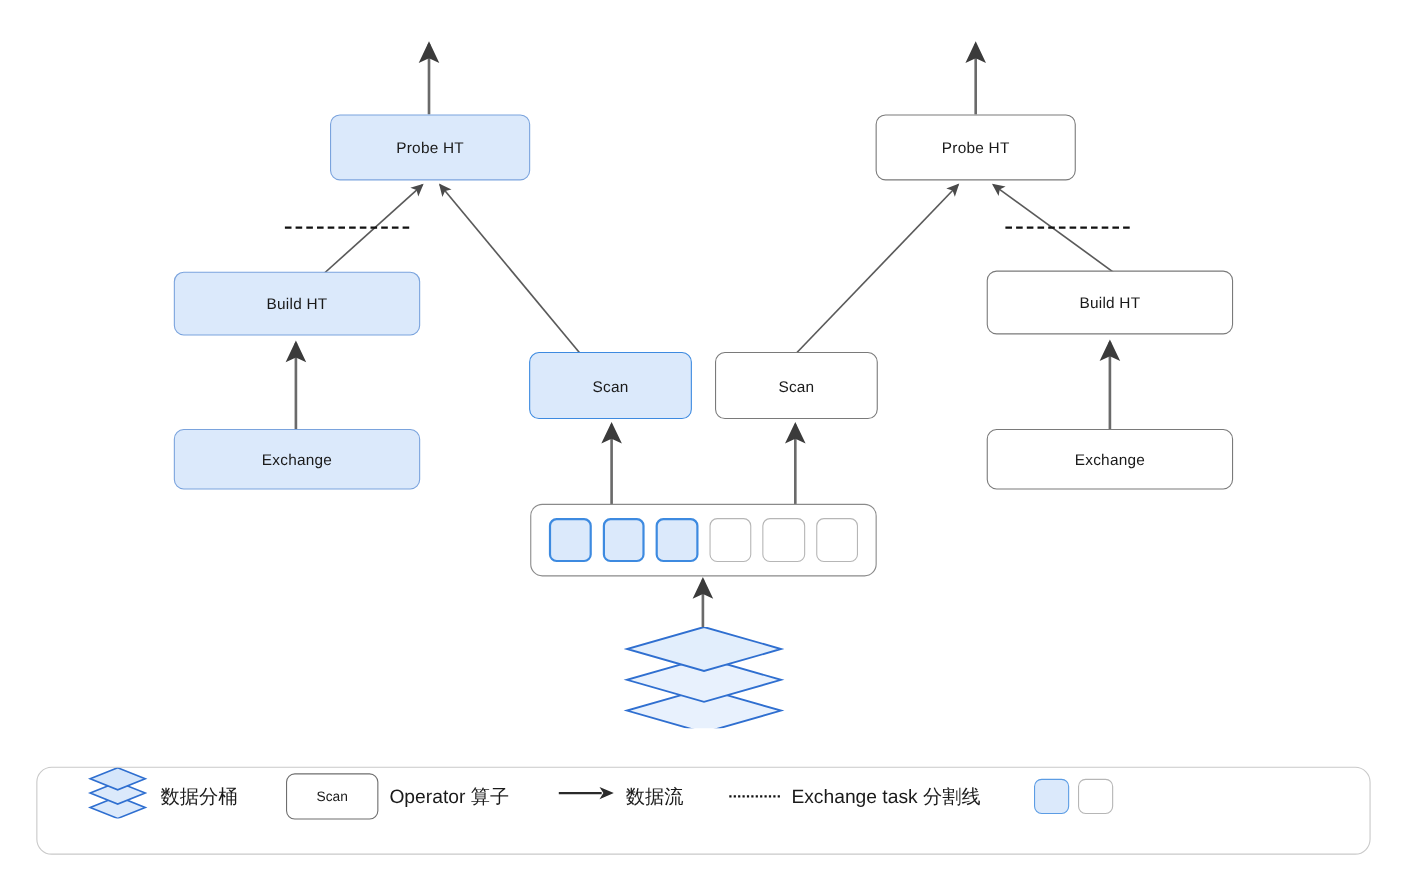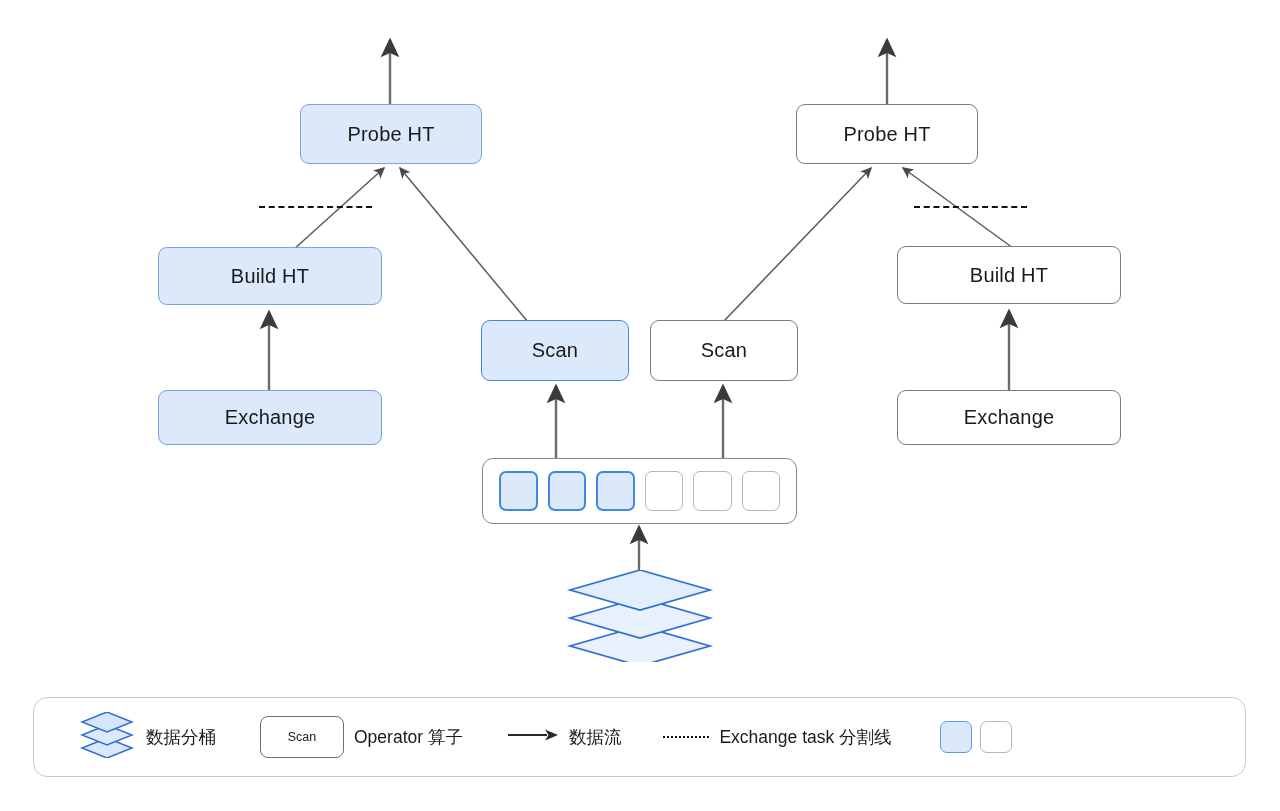--- a/index.html
+++ b/index.html
@@ -29,21 +29,21 @@
   }
 
   
   .node {
     position: absolute;
     box-sizing: border-box;
     display: flex;
     align-items: center;
     justify-content: center;
     border-radius: 9px;
-    font-size: 20px;
+    font-size: 14px;
     letter-spacing: 0.2px;
     background: #ffffff;
     border: 1.6px solid #7a7a7a;
     color: #1a1a1a;
   }
   .node.blue {
     background: #dbe9fb;
     border: 1.6px solid #7aa3dd;
   }
   .node.blue-strong {
@@ -89,21 +89,21 @@
   }
 
   
   .legend {
     position: absolute;
     box-sizing: border-box;
     border: 1.4px solid #c9c9c9;
     border-radius: 14px;
     background: #ffffff;
     display: flex;
-    align-items: center;
+    align-items: flex-start;
   }
   .legend-row {
     display: flex;
     align-items: center;
     width: 100%;
     padding-left: 44px;
   }
   .legend-item {
     display: flex;
     align-items: center;

